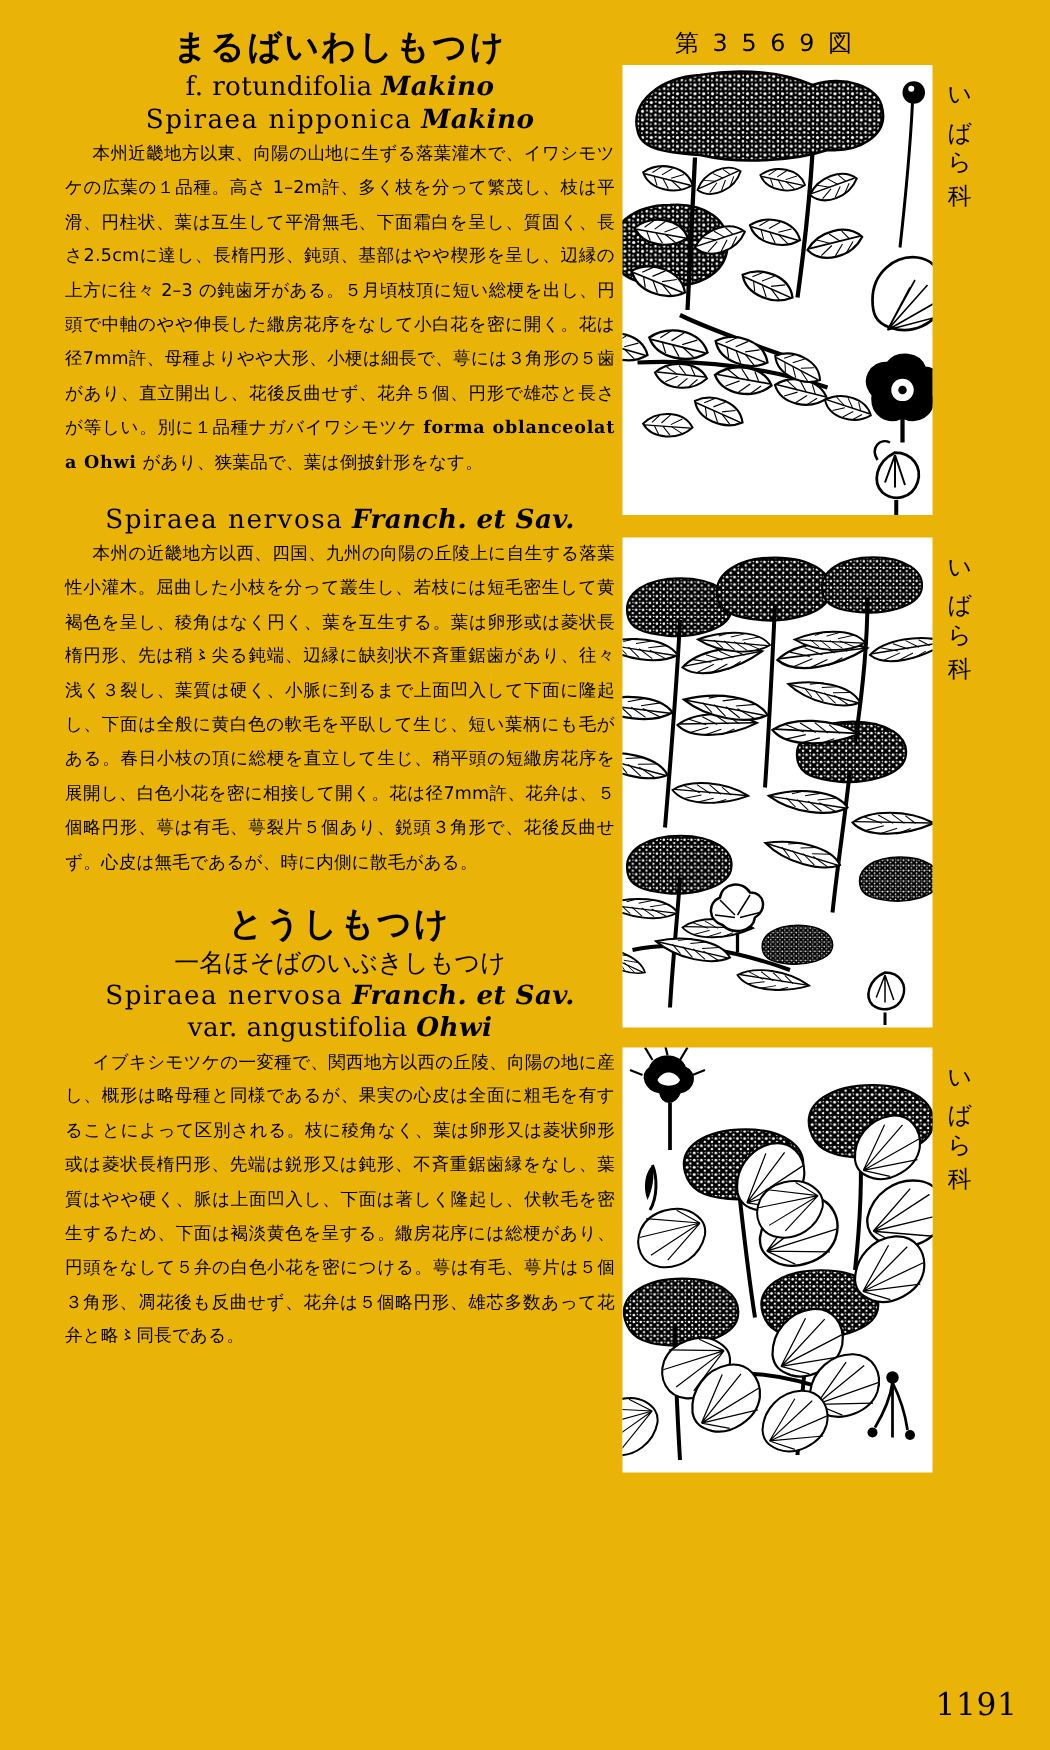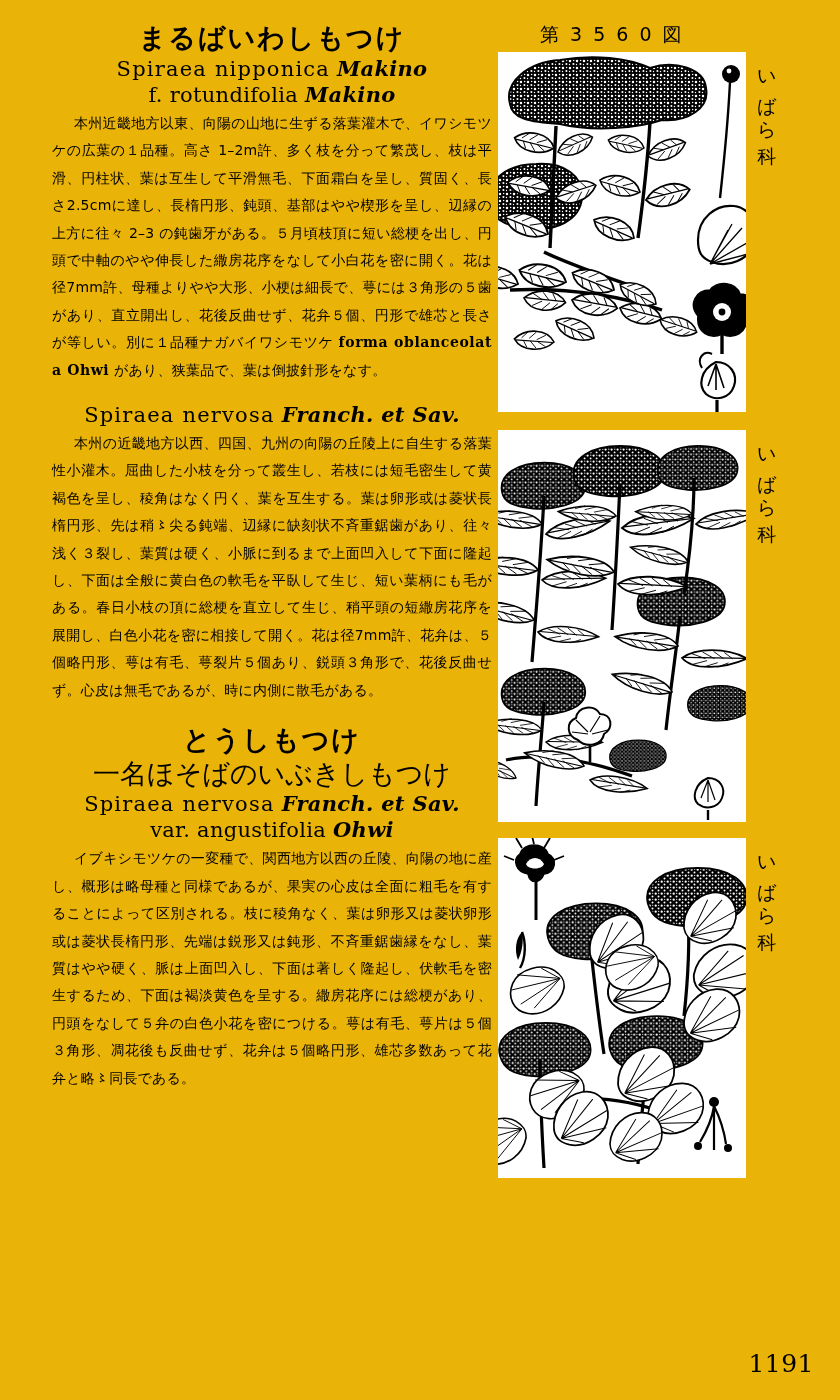--- a/index.html
+++ b/index.html
@@ -37,21 +37,21 @@
     font-family: "DejaVu Sans", "Liberation Sans", sans-serif;
     font-weight: bold;
     font-size: 27px;
     letter-spacing: 2px;
     line-height: 1.18;
     margin: 0 0 2px 0;
   }
   .jp-alt {
     text-align: center;
     font-family: "DejaVu Sans", "Liberation Sans", sans-serif;
-    font-size: 27px;
+    font-size: 20px;
     letter-spacing: 0px;
     line-height: 1.2;
     margin: 0 0 1px 0;
   }
   .sci {
     text-align: center;
     font-family: "DejaVu Serif", "Liberation Serif", serif;
     font-size: 21px;
     line-height: 1.24;
     margin: 0;
@@ -134,25 +134,25 @@
 </head>
 <body>
 
 <div class="page">
 
   <div class="text-col">
 
     <div class="entry">
       <div class="jp-title">まるばいわしもつけ</div>
       <div class="sci">
+        <span>f. rotundifolia</span>
+        <span class="it">Makino</span>
+      </div>
+      <div class="sci">
         <span class="sp">Spiraea nipponica</span>
-        <span class="it">Makino</span>
-      </div>
-      <div class="sci">
-        <span>f. rotundifolia</span>
         <span class="it">Makino</span>
       </div>
       <p class="body-jp"><span>本州近畿地方以東、向陽の山地に生ずる落葉灌木で、イワシモツケの広葉の１品種。高さ 1–2m許、多く枝を分って繁茂し、枝は平滑、円柱状、葉は互生して平滑無毛、下面霜白を呈し、質固く、長さ2.5cmに達し、長楕円形、鈍頭、基部はやや楔形を呈し、辺縁の上方に往々 2–3 の鈍歯牙がある。５月頃枝頂に短い総梗を出し、円頭で中軸のやや伸長した繖房花序をなして小白花を密に開く。花は径7mm許、母種よりやや大形、小梗は細長で、萼には３角形の５歯があり、直立開出し、花後反曲せず、花弁５個、円形で雄芯と長さが等しい。別に１品種ナガバイワシモツケ </span><span class="lat">forma oblanceolata Ohwi</span><span> があり、狭葉品で、葉は倒披針形をなす。</span></p>
     </div>
 
     <div class="entry" style="margin-top:18px;">
       <div class="sci">
         <span class="sp">Spiraea nervosa</span>
         <span class="it">Franch. et Sav.</span>
       </div>
@@ -171,21 +171,21 @@
         <span class="it">Ohwi</span>
       </div>
       <p class="body-jp">イブキシモツケの一変種で、関西地方以西の丘陵、向陽の地に産し、概形は略母種と同様であるが、果実の心皮は全面に粗毛を有することによって区別される。枝に稜角なく、葉は卵形又は菱状卵形或は菱状長楕円形、先端は鋭形又は鈍形、不斉重鋸歯縁をなし、葉質はやや硬く、脈は上面凹入し、下面は著しく隆起し、伏軟毛を密生するため、下面は褐淡黄色を呈する。繖房花序には総梗があり、円頭をなして５弁の白色小花を密につける。萼は有毛、萼片は５個３角形、凋花後も反曲せず、花弁は５個略円形、雄芯多数あって花弁と略〻同長である。</p>
     </div>
 
   </div>
 
   <div class="fig-col">
 
     <div class="figure">
-      <div class="fig-caption">第 3 5 6 0 図</div>
+      <div class="fig-caption">第 3 5 6 9 図</div>
       <div class="fig-body">
         <div class="plate">
           <svg width="248" height="360" viewBox="0 0 248 360" xmlns="http://www.w3.org/2000/svg">
             <defs>
 
               <pattern id="cl1" width="7" height="7" patternUnits="userSpaceOnUse">
                 <rect width="7" height="7" fill="#000"></rect>
                 <circle cx="2" cy="2" r="1.25" fill="#fff"></circle>
                 <circle cx="5.4" cy="5" r="1.05" fill="#fff"></circle>
                 <circle cx="5.6" cy="1.4" r="0.75" fill="#fff"></circle>

